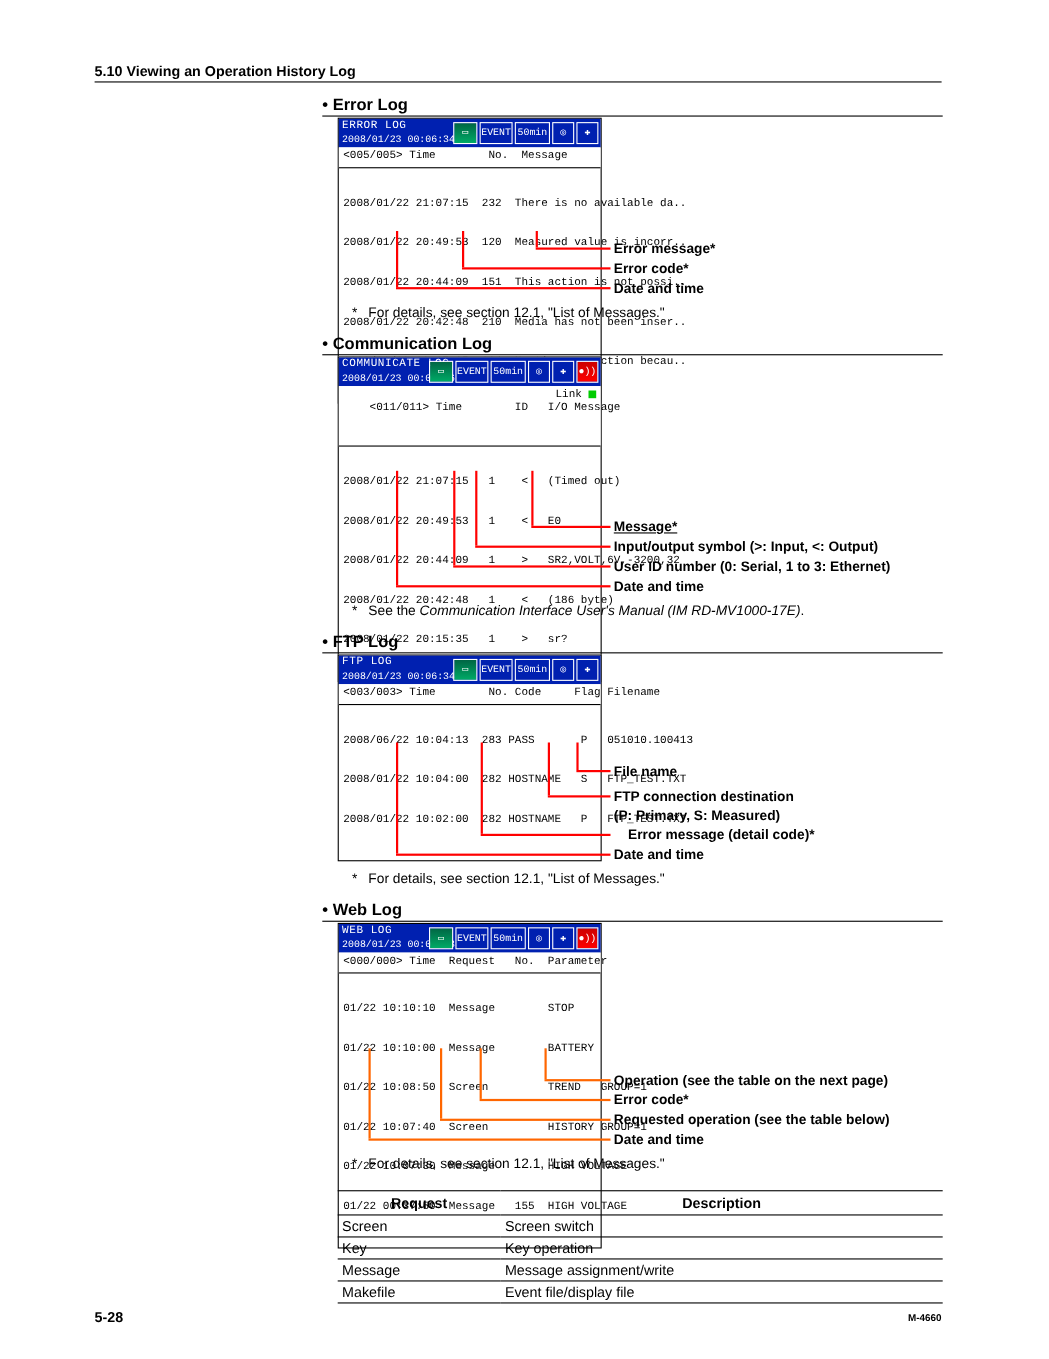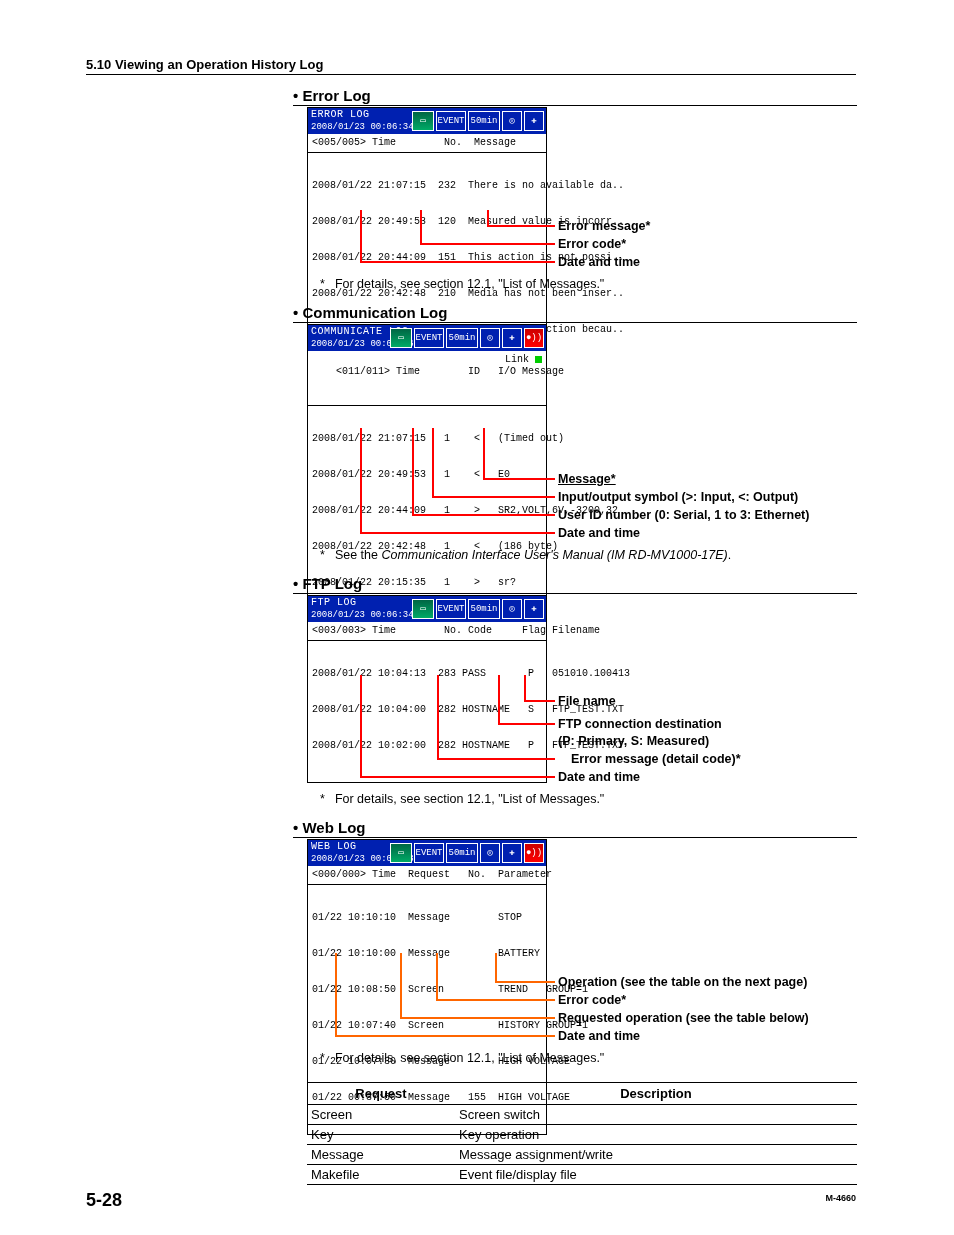--- a/index.html
+++ b/index.html
@@ -31,21 +31,21 @@
     left: 86px;
     top: 74px;
     width: 770px;
     border-top: 1px solid #000;
   }
   .page-num {
     position: absolute;
     left: 86px;
     top: 1190px;
     font-weight: bold;
-    font-size: 18px;
+    font-size: 13px;
   }
   .doc-code {
     position: absolute;
     right: 98px;
     top: 1193px;
     font-size: 9px;
     font-weight: bold;
   }
   .bullet-head {
     position: absolute;
@@ -257,21 +257,21 @@
     <span class="iconbar">
       <span class="ic ic-disp">▭</span>
       <span class="ic ic-event">EVENT</span>
       <span class="ic ic-rate">50min</span>
       <span class="ic ic-stop">◎</span>
       <span class="ic ic-tool">✚</span>
     </span>
   </div>
   <div class="lw-cols">&lt;003/003&gt; Time        No. Code     Flag Filename</div>
   <div class="lw-body" style="min-height:38px;">
-    <div>2008/01/22 10:04:13  283 PASS       P   051010.100413</div>
+    <div>2008/06/22 10:04:13  283 PASS       P   051010.100413</div>
     <div>2008/01/22 10:04:00  282 HOSTNAME   S   FTP_TEST.TXT</div>
     <div>2008/01/22 10:02:00  282 HOSTNAME   P   FTP_TEST.TXT</div>
   </div>
 </div>
 
 <div class="lead" style="left:524px; top:675px; width:2px; height:25px;"></div>
 <div class="lead" style="left:524px; top:700px; width:31px; height:2px;"></div>
 <div class="lead" style="left:498px; top:675px; width:2px; height:48px;"></div>
 <div class="lead" style="left:498px; top:723px; width:57px; height:2px;"></div>
 <div class="lead" style="left:437px; top:675px; width:2px; height:83px;"></div>

